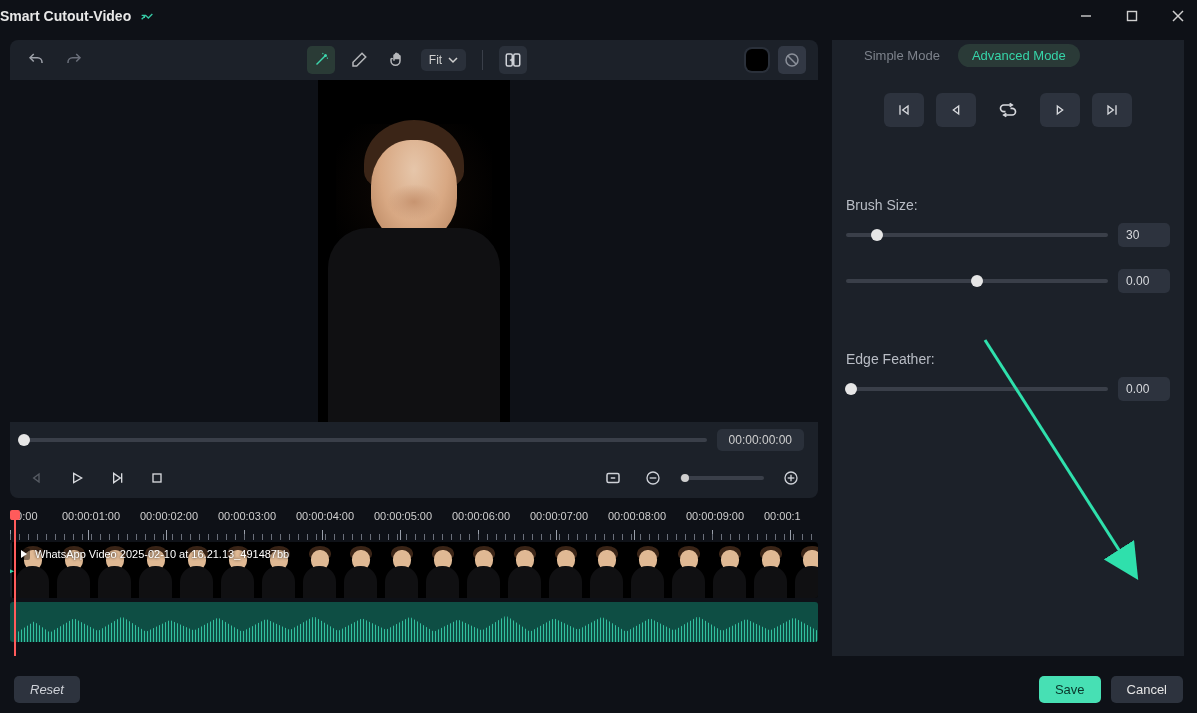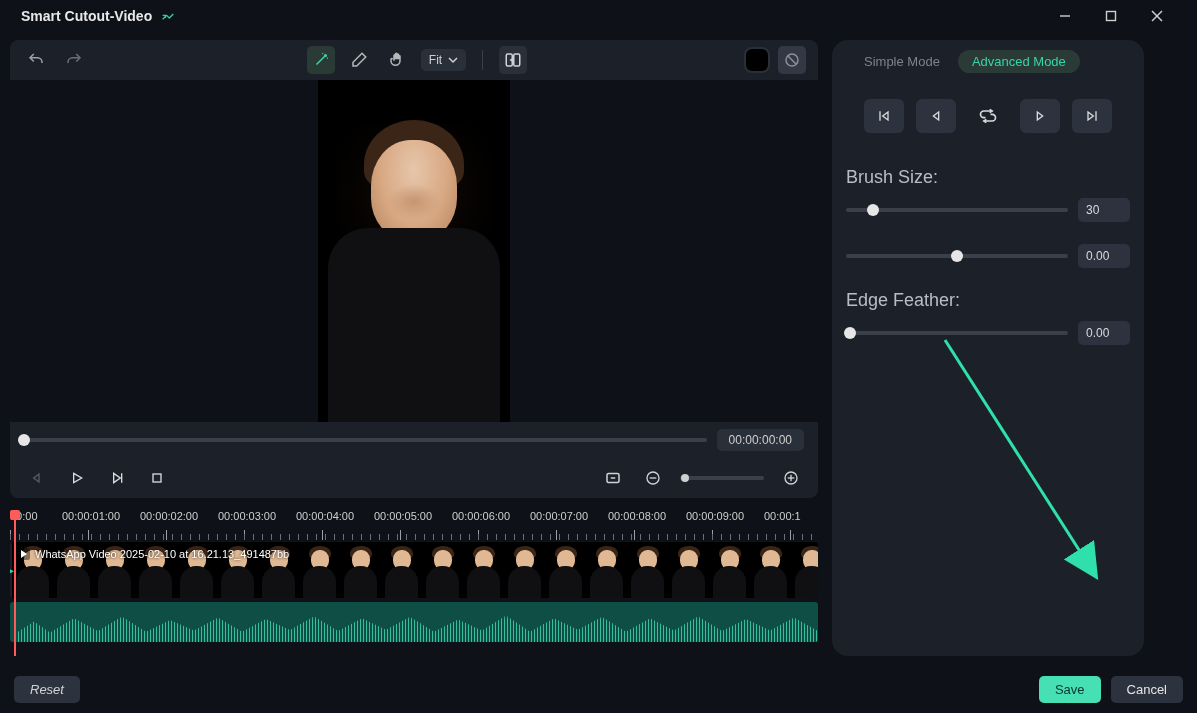--- a/index.html
+++ b/index.html
@@ -12,21 +12,21 @@
   font-size: 13px;
   overflow: hidden;
   position: relative;
 }
 
 
 .titlebar {
   height: 32px;
   display: flex;
   align-items: center;
-  padding: 0 21px;
+  padding: 0 0;
   background: #0e1117;
 }
 .title-text { font-weight: 600; color: #e8e8e8; font-size: 14px; }
 .title-ico { margin-left: 8px; color: #36c9a5; display:inline-flex; }
 .win-controls { margin-left: auto; display: flex; gap: 20px; padding-right: 6px; align-items:center;}
 .win-btn { width: 26px; height: 26px; display: flex; align-items: center; justify-content: center; color: #cfcfcf; cursor: pointer;}
 
 
 .work {
   display: flex;
@@ -169,34 +169,34 @@
     repeating-linear-gradient(90deg, rgba(60,220,180,0.9) 0 1px, transparent 1px 3px);
   -webkit-mask: linear-gradient(180deg, transparent 0%, #000 35%, #000 100%),
                 repeating-linear-gradient(90deg, #000 0 2px, transparent 2px 3px);
   -webkit-mask-composite: source-in;
   opacity:0.9;
   clip-path: polygon(0 70%, 2% 40%, 4% 72%, 7% 30%, 10% 68%, 13% 25%, 16% 70%, 19% 35%, 22% 66%, 25% 28%, 28% 70%, 31% 32%, 34% 65%, 37% 24%, 40% 68%, 43% 30%, 46% 64%, 49% 26%, 52% 70%, 55% 34%, 58% 66%, 61% 22%, 64% 70%, 67% 30%, 70% 64%, 73% 26%, 76% 70%, 79% 30%, 82% 66%, 85% 24%, 88% 68%, 91% 32%, 94% 66%, 97% 28%, 100% 68%, 100% 100%, 0 100%);
 }
 
 
 .right-panel {
-  width: 312px;
+  width: 352px;
   background:#1c2129;
-  border-radius:16px;
-  padding:10px 14px 14px 14px;
+  border-radius:0;
+  padding:4px 14px 14px 14px;
   display:flex; flex-direction:column;
   position:relative;
 }
 .mode-tabs { display:flex; align-items:center; gap:18px; margin-bottom:26px; padding:0 18px;}
 .mode-tab { color:#7d828b; font-size:13px; cursor:pointer;}
 .mode-tab.active { color:#36d4a8; background:#2a3a37; padding:4px 14px; border-radius:14px;}
 .nav-btns { display:flex; gap:12px; justify-content:center; margin-bottom:34px;}
 .nav-btn { width:40px; height:34px; border-radius:6px; background:#2d333e; display:flex; align-items:center; justify-content:center; color:#cfd2d8; cursor:pointer;}
 .nav-btn.ghost { background:transparent;}
-.ctrl-label { font-size:18px; color:#b9bdc5; margin-bottom:10px;}
+.ctrl-label { font-size:14px; color:#b9bdc5; margin-bottom:10px;margin-top:36px;}
 .slider-row { display:flex; align-items:center; gap:10px; margin-bottom:22px;}
 .slider {
   flex:1; height:4px; background:#3a3f49; border-radius:2px; position:relative; cursor:pointer;
 }
 .slider .k { position:absolute; top:50%; width:12px; height:12px; background:#e6e6e6; border-radius:50%; transform:translate(-50%,-50%);}
 .valbox { width:52px; height:24px; background:#2d333e; border-radius:5px; display:flex; align-items:center; padding:0 8px; color:#d8dade; font-size:12px;}
 
 
 .anno-arrow {
   position:absolute;

